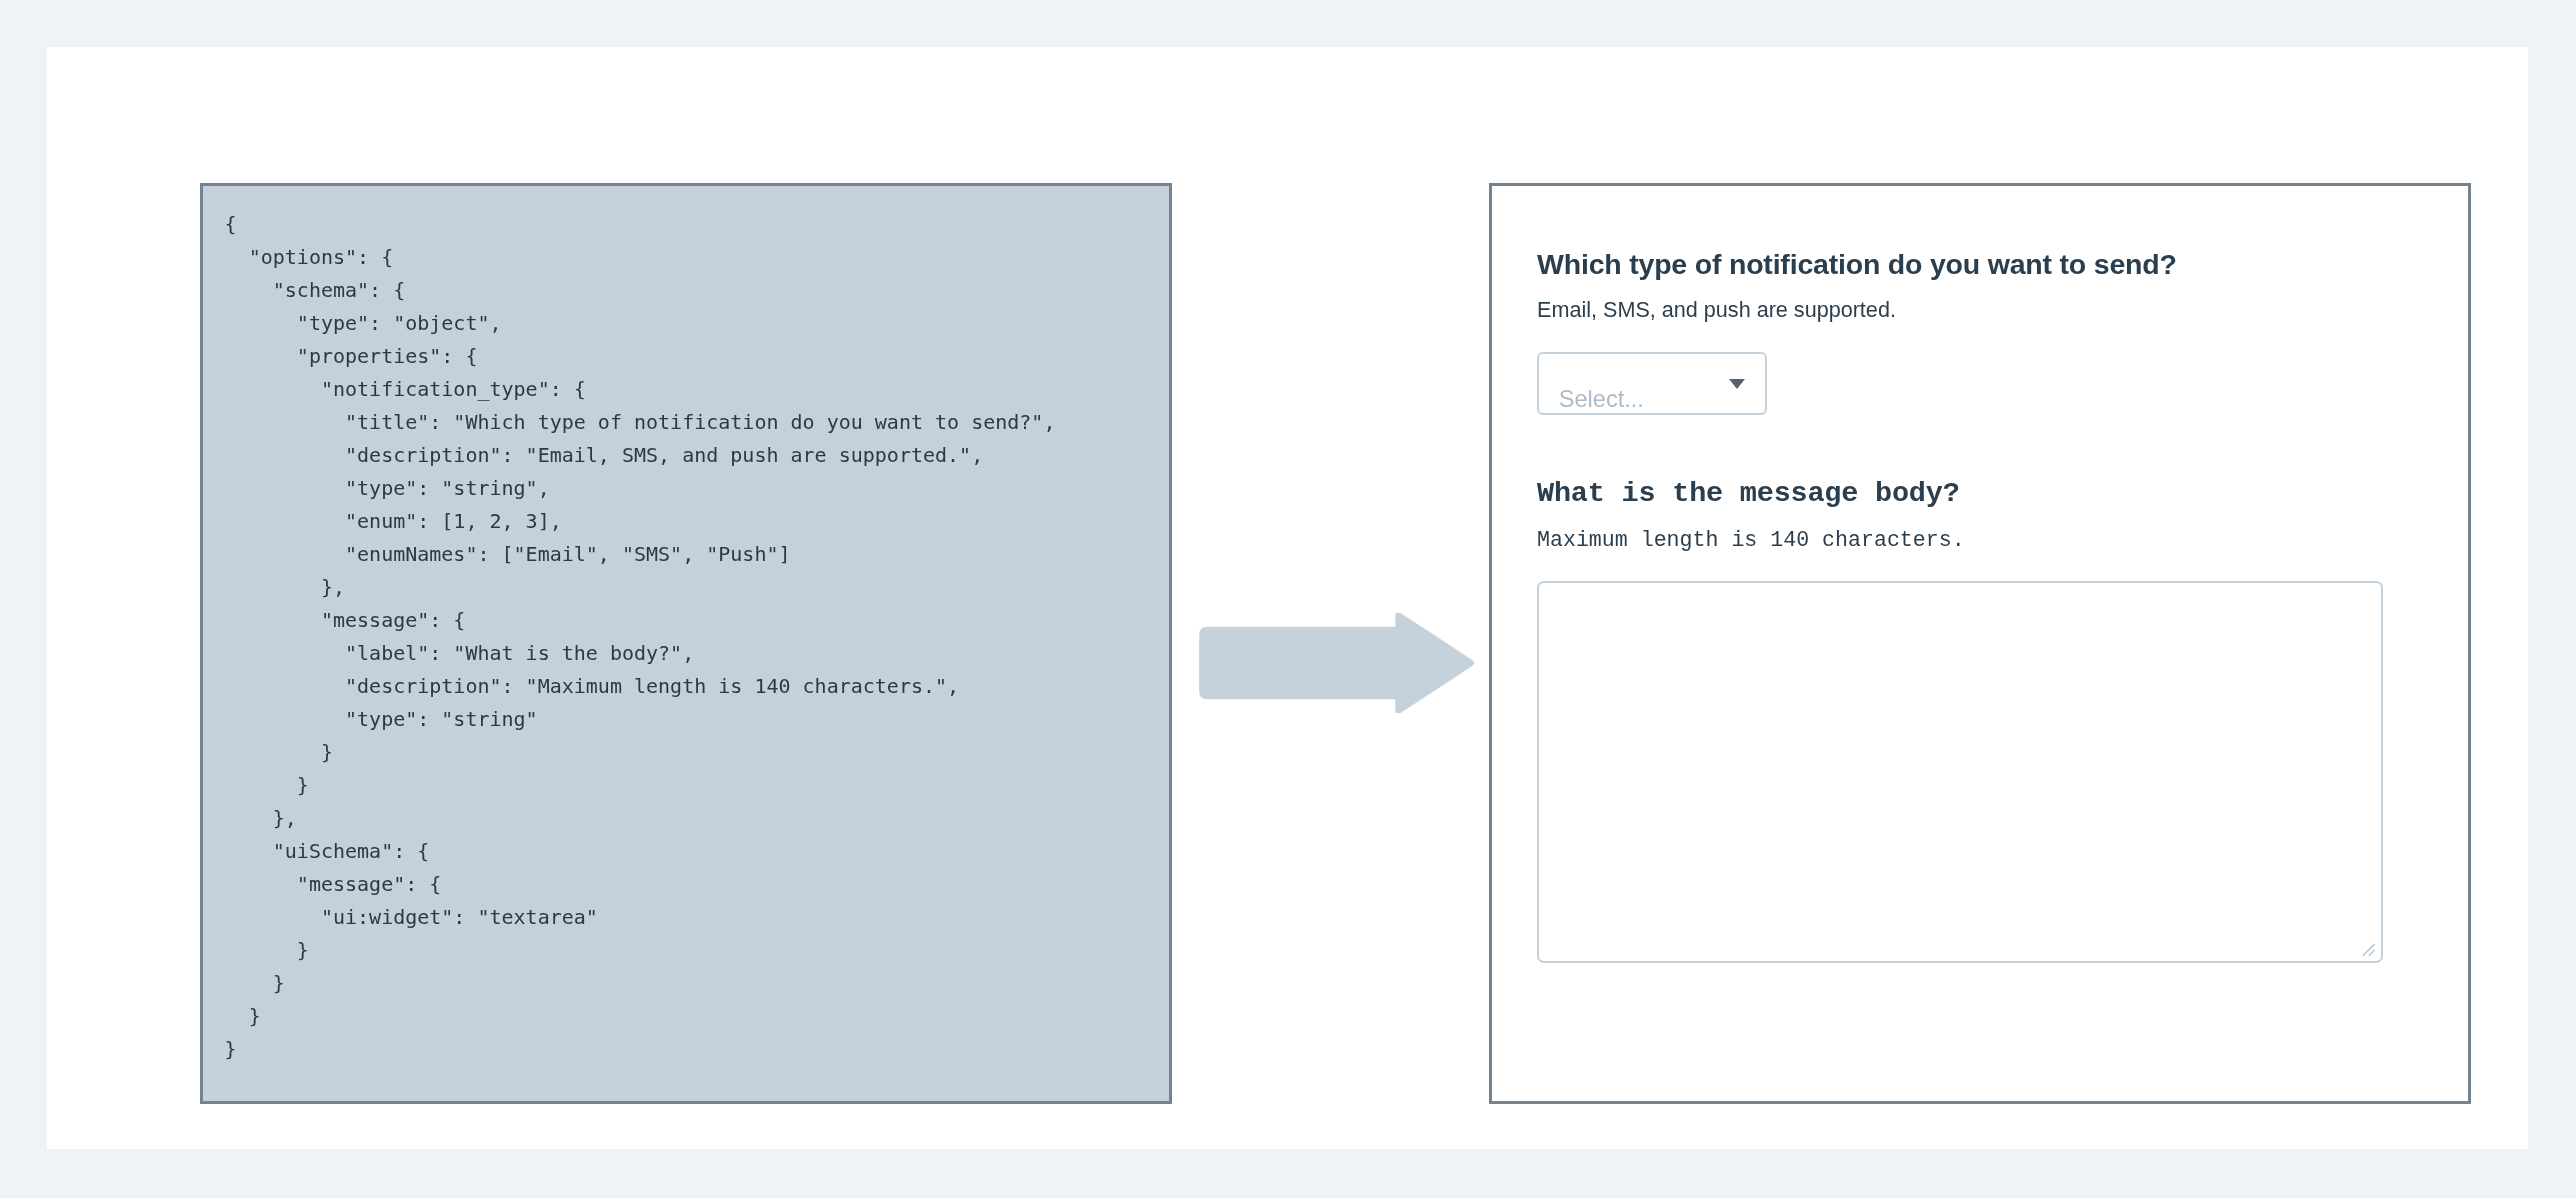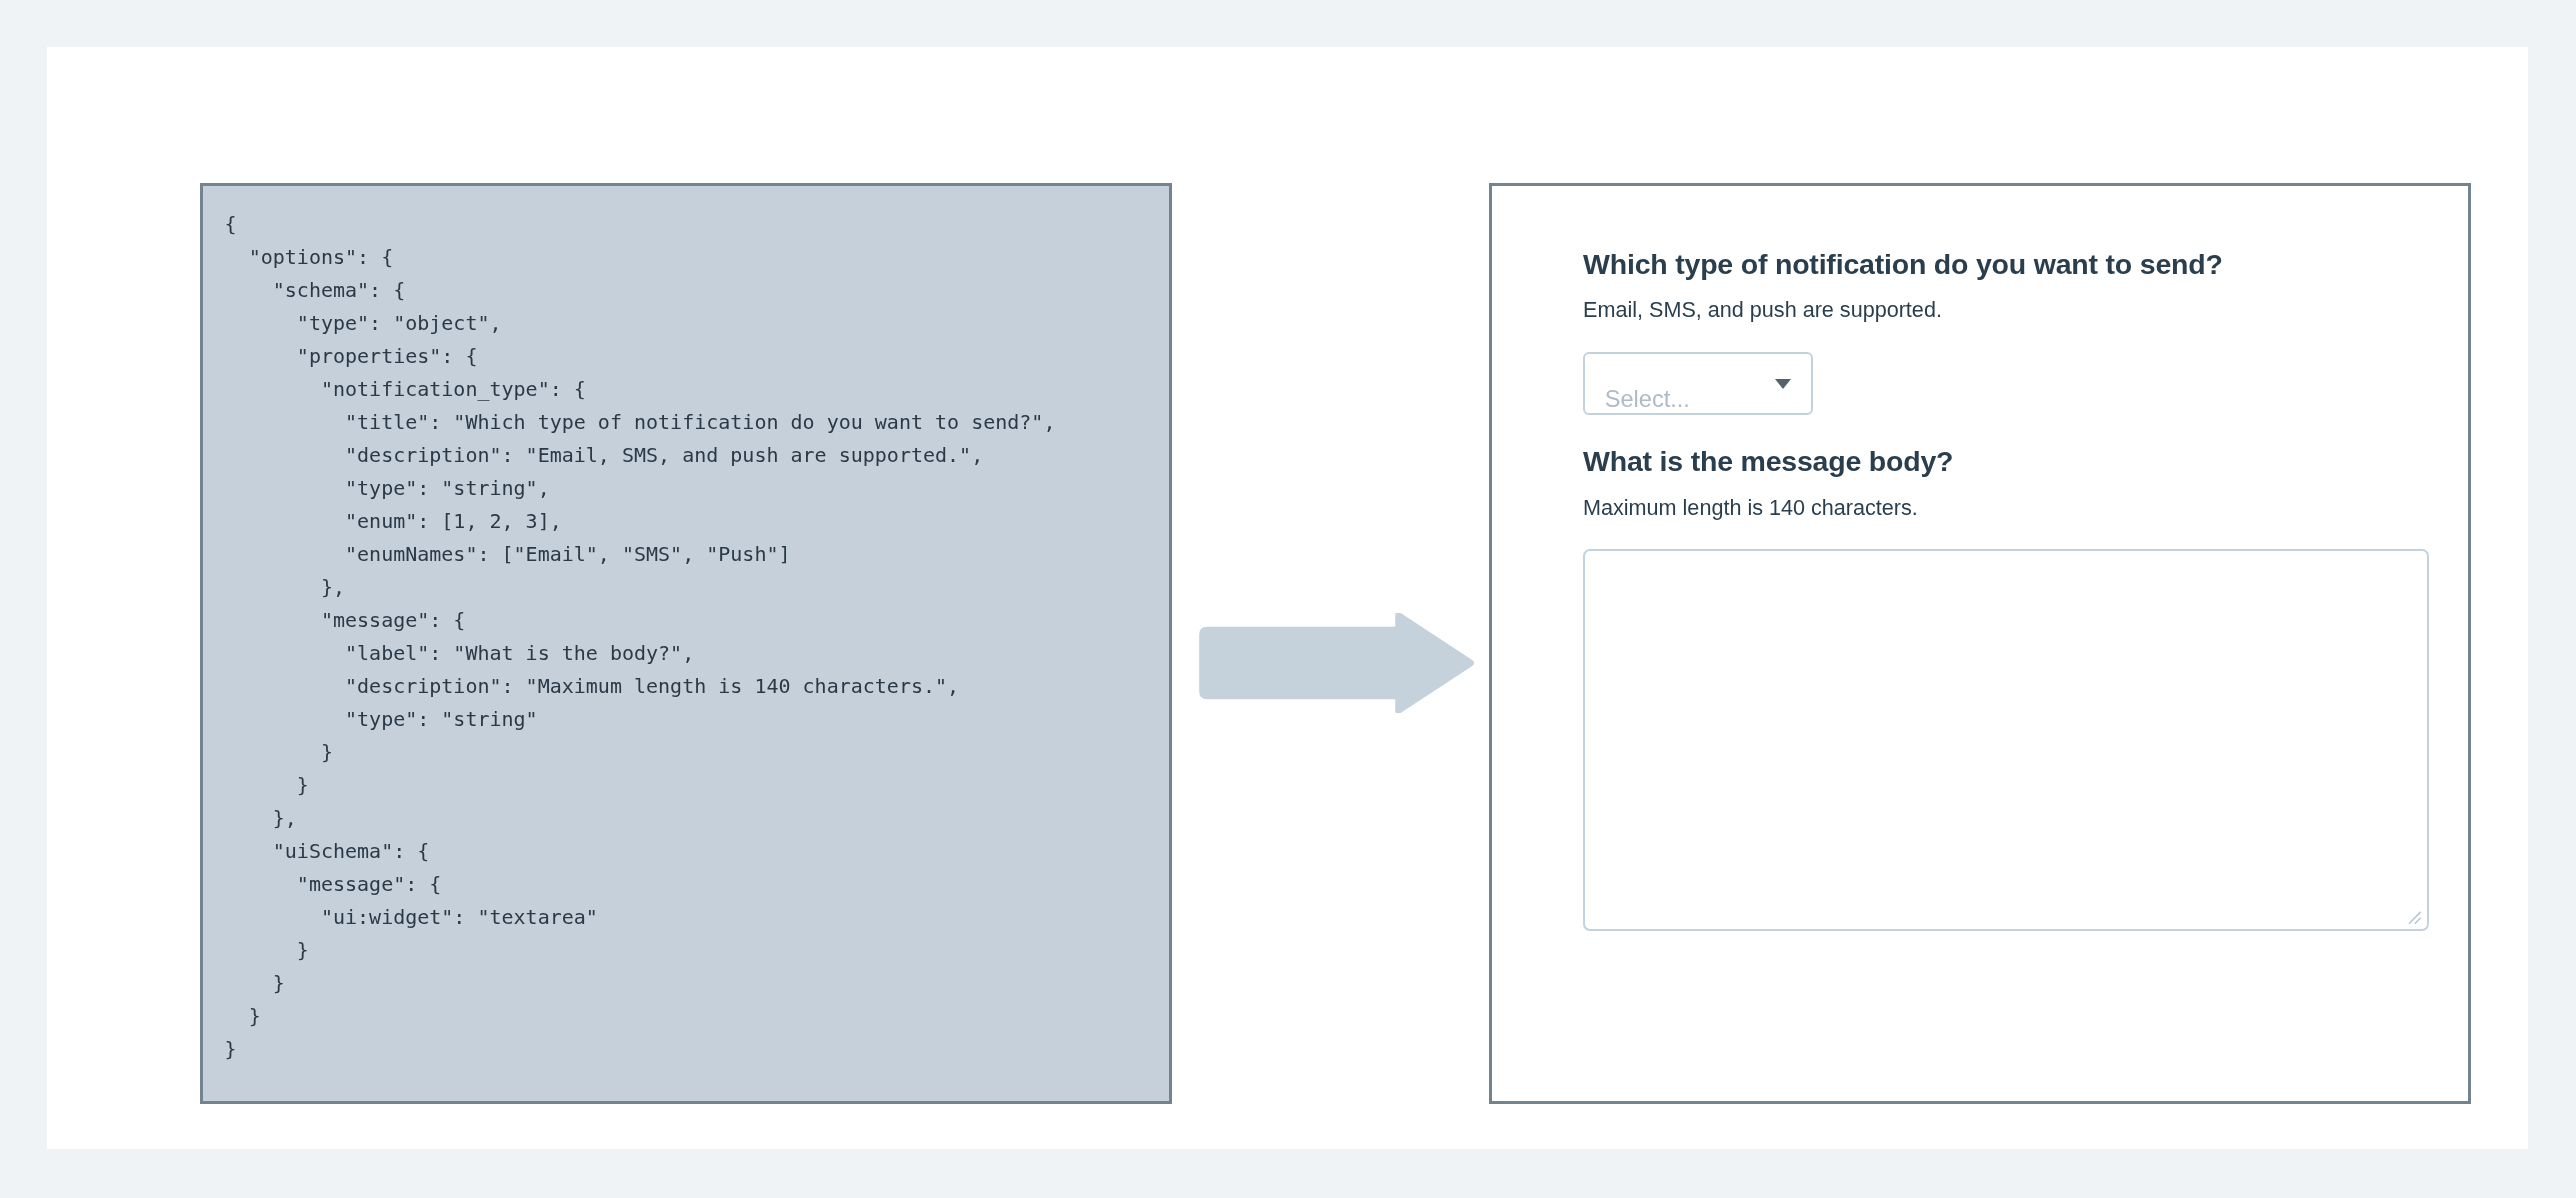--- a/index.html
+++ b/index.html
@@ -69,25 +69,25 @@
     left: 1442px;
     top: 136px;
     width: 982px;
     height: 921px;
     background: #ffffff;
     border: 3px solid #73838f;
     box-sizing: border-box;
     overflow: hidden;
   }
   .form-inner {
-    padding: 61px 71px 0 91px;
+    padding: 61px 71px 0 45px;
   }
 
   .field-block { margin-bottom: 0; }
-  .field-block.second { margin-top: 29px; }
+  .field-block.second { margin-top: 61px; font-family: Liberation Mono, monospace; }
 
   .field-title {
     font-size: 28.5px;
     font-weight: bold;
     color: #2b3e4e;
     margin: 0 0 0 0;
     line-height: 1.25;
     letter-spacing: -0.2px;
   }
   .field-desc {

